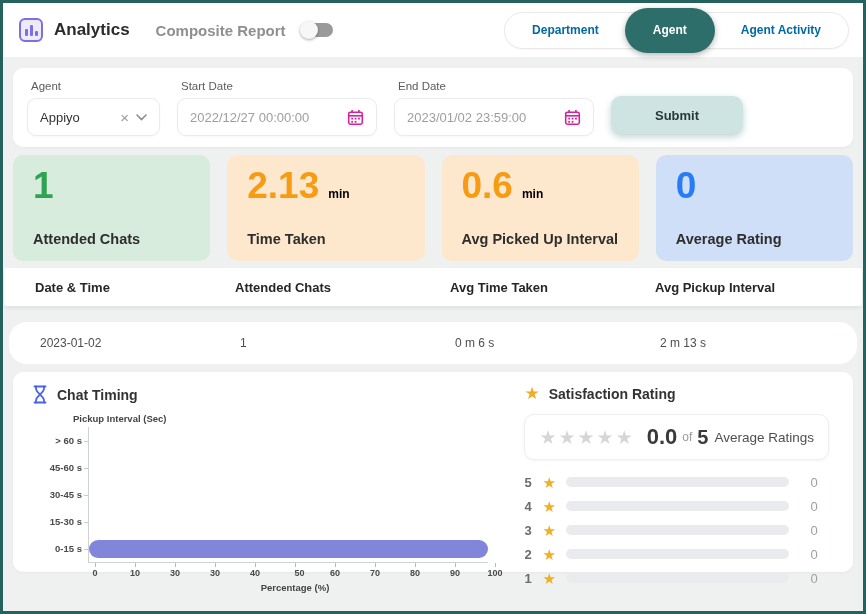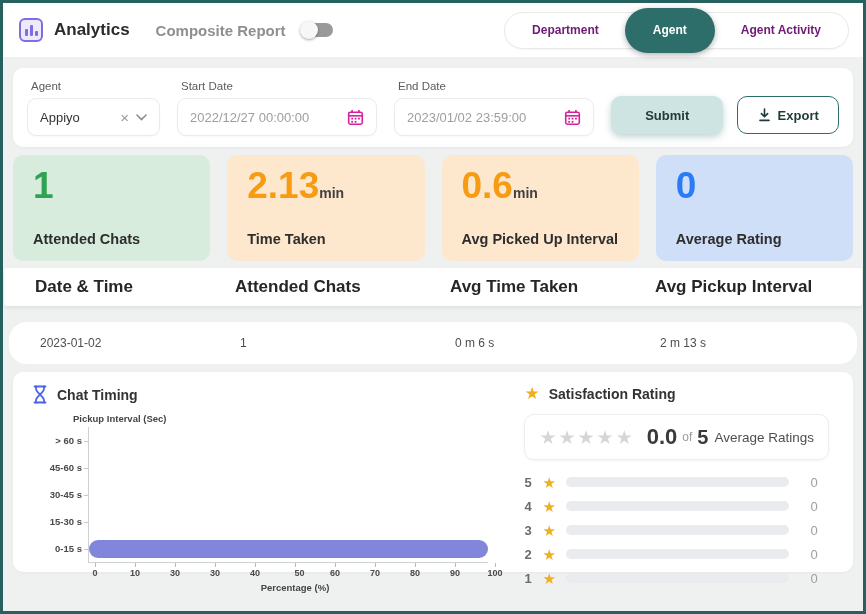--- a/index.html
+++ b/index.html
@@ -15,21 +15,21 @@
   .app-icon i:nth-child(1){height:7px;} .app-icon i:nth-child(2){height:11px;} .app-icon i:nth-child(3){height:5px;}
   .page-title { font-size:17px; font-weight:bold; color:#2b2b2b; }
   .composite { margin-left:26px; font-size:15px; font-weight:bold; color:#8f8f8f; }
   .toggle { position:relative; width:36px; height:20px; margin-left:14px; cursor:pointer; }
   .toggle .track { position:absolute; left:3px; top:3px; width:30px; height:14px; border-radius:7px; background:#9a9a9a; }
   .toggle .knob { position:absolute; left:0; top:1px; width:18px; height:18px; border-radius:50%; background:#f7f7f7;
                   box-shadow:0 1px 3px rgba(0,0,0,.35); }
   .spacer { flex:1; }
   .tabs { display:flex; align-items:center; background:#fff; border:1px solid #e9e9e9; border-radius:20px; height:37px;
           box-shadow:0 1px 2px rgba(0,0,0,.04); }
-  .tab { border:none; background:transparent; font-family:inherit; font-size:12px; font-weight:bold; color:#701a75;
+  .tab { border:none; background:transparent; font-family:inherit; font-size:12px; font-weight:bold; color:#0369a1;
          padding:0 27px; height:100%; cursor:pointer; border-radius:20px; }
   .tab.active { color:#fff; height:45px; border-radius:23px; margin:-4px -1px; padding:0 28px;
                 box-shadow:0 2px 6px rgba(0,0,0,.3); }
 
   
   .filter-card { margin:11px 10px 8px; background:#fff; border-radius:10px; height:79px; padding:10px 14px;
                  display:flex; align-items:flex-start; box-shadow:0 1px 3px rgba(0,0,0,.04); }
   .field { display:flex; flex-direction:column; margin-right:17px; }
   .field label { font-size:11.5px; color:#5c5c5c; margin:2px 0 6px 4px; }
   .control { height:38px; border:1px solid #ebebeb; border-radius:9px; background:#fff; display:flex; align-items:center;
@@ -46,26 +46,26 @@
   .btn-export { width:119px; height:38px; margin-top:18px; border:1.5px solid #2e6e6a; border-radius:10px; background:#fff;
                 font-family:inherit; font-size:13px; font-weight:bold; color:#1e3b39; cursor:pointer;
                 display:flex; align-items:center; justify-content:center; gap:7px; }
 
   
   .stat-cards { display:flex; gap:17px; margin:0 10px 7px; }
   .stat-card { flex:1; height:106px; border-radius:10px; padding:10px 20px 14px; display:flex; flex-direction:column;
                justify-content:space-between; }
   .value-row { display:flex; align-items:baseline; }
   .stat-value { font-size:37px; font-weight:bold; line-height:1.15; }
-  .stat-unit { font-size:14px; font-weight:bold; color:#404040; }
+  .stat-unit { font-size:12px; font-weight:bold; color:#000000; margin-left:9px; }
   .stat-label { font-size:14.5px; font-weight:bold; color:#2e2e2e; }
 
   
   .table-head, .trow { display:grid; grid-template-columns:200px 215px 205px 1fr; align-items:center; padding-left:31px; }
-  .table-head { background:#fff; height:38px; border-radius:3px; margin:0 1px; font-size:17px; font-weight:bold;
+  .table-head { background:#fff; height:38px; border-radius:3px; margin:0 1px; font-size:13px; font-weight:bold;
                 color:#262626; box-shadow:0 2px 4px rgba(0,0,0,.07); }
   .table-body { margin:16px 6px 0; }
   .trow { background:#fff; height:42px; border-radius:18px; font-size:12px; color:#4e4e4e; }
 
   
   .bottom-panel { margin:8px 10px; background:#fff; border-radius:10px; height:200px; display:flex;
                   box-shadow:0 1px 3px rgba(0,0,0,.04); }
   .chart-side { width:548px; padding:13px 0 0 19px; }
   .panel-title { display:flex; align-items:center; gap:9px; font-size:14px; font-weight:bold; color:#333; }
   .ylabel { margin:9px 0 3px 41px; font-size:9.5px; font-weight:bold; color:#444; }
@@ -170,27 +170,20 @@
                 <rect x="7.2" y="8.2" width="1.7" height="1.7"></rect>
                 <rect x="10.4" y="8.2" width="1.7" height="1.7"></rect>
                 <rect x="4" y="11.2" width="1.7" height="1.7"></rect>
                 <rect x="7.2" y="11.2" width="1.7" height="1.7"></rect>
               </g>
             </svg>
         </button>
       </div>
     </div>
     <button class="btn-submit">Submit</button>
-    <button class="btn-export">
-      <svg width="13" height="14" viewBox="0 0 13 14">
-          <path d="M6.5 1v7.2M3.4 5.6l3.1 3.1 3.1-3.1" fill="none" stroke="#1e3b39" stroke-width="1.6" stroke-linecap="round" stroke-linejoin="round"></path>
-          <line x1="2" y1="12.4" x2="11" y2="12.4" stroke="#1e3b39" stroke-width="1.6" stroke-linecap="round"></line>
-        </svg>
-      <span>Export</span>
-    </button>
   </section>
 
   <section class="stat-cards">
       <div class="stat-card" style="background: rgb(215, 236, 220);">
         <div class="value-row">
           <span class="stat-value" style="color: rgb(47, 163, 82);">1</span>
         </div>
         <div class="stat-label">Attended Chats</div>
       </div>
       <div class="stat-card" style="background: rgb(253, 232, 206);">

